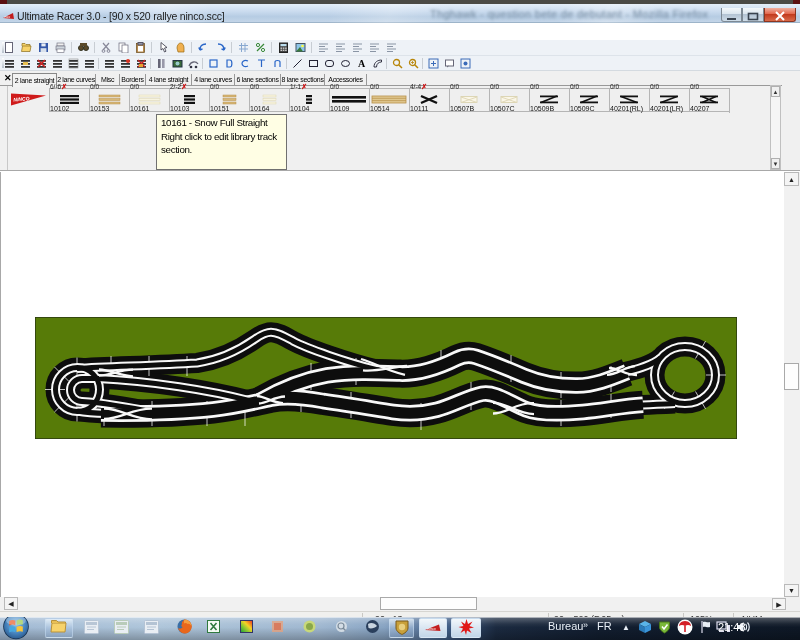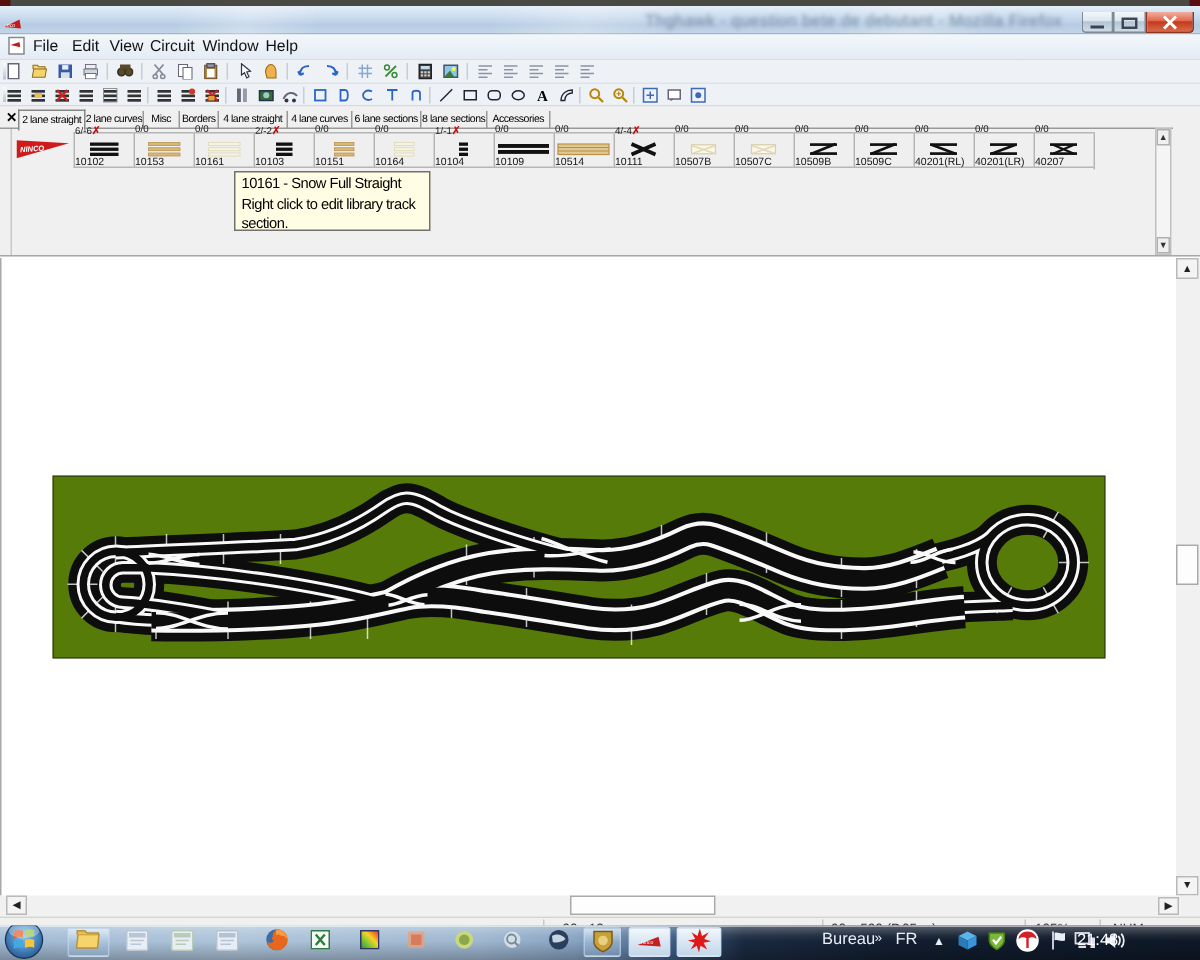--- a/index.html
+++ b/index.html
@@ -37,21 +37,21 @@
 #tabline{position:absolute;left:0px;top:14px;width:782px;height:1px;background:#999;}
 
 .cell{position:absolute;top:17px;height:24px;width:40px;border:1px solid #b5b5b5;border-right:none;background:#efefef;}
 .cl{position:absolute;top:12px;font-size:6.5px;color:#222;white-space:nowrap;}
 .cn{position:absolute;top:34px;font-size:7px;color:#111;white-space:nowrap;}
 .redx{color:#cc1111;font-weight:bold;font-size:7px;}
 
 #libsb{position:absolute;left:770px;top:14px;width:11px;height:85px;background:#f5f5f5;border:1px solid #c0c0c0;}
 .sbbtn{position:absolute;left:0;width:9px;height:11px;background:#f0f0f0;border:1px solid #b0b0b0;font-size:6px;color:#333;text-align:center;line-height:10px;}
 
-#tooltip{left:156px;top:114px;width:131px;height:40px;background:#fffee4;border:1px solid #707070;font-size:9.8px;color:#000;padding:1px 0 16px 4px;line-height:13.5px;z-index:30;letter-spacing:-0.35px;}
+#tooltip{left:156px;top:114px;width:131px;height:56px;background:#fffee4;border:1px solid #707070;font-size:9.8px;color:#000;padding:1px 0 16px 4px;line-height:13.5px;z-index:30;letter-spacing:-0.35px;}
 
 #canvas{left:0;top:172px;width:783px;height:425px;background:#fff;border-left:1px solid #a8a8a8;}
 
 #vscroll{left:784px;top:172px;width:16px;height:426px;background:#f1f1f1;}
 #hscroll{left:0;top:597px;width:787px;height:14px;background:#f1f1f1;}
 .arrbox{position:absolute;background:#f4f4f4;border:1px solid #b9b9b9;color:#222;}
 #vthumb{position:absolute;left:0px;top:191px;width:15px;height:27px;background:#fdfdfd;border:1px solid #a9a9a9;}
 #hthumb{position:absolute;left:380px;top:0px;width:97px;height:13px;background:#fdfdfd;border:1px solid #a9a9a9;}
 
 #status{left:0;top:611px;width:800px;height:6px;background:#f0f0ee;border-top:1px solid #d6d5d1;overflow:hidden;}
@@ -66,42 +66,31 @@
 <div id="root">
 <div class="abs" id="topedge"></div>
 <div class="abs" id="titlebar">
   <div class="streak" style="left:120px;width:90px;opacity:.5"></div>
   <div class="streak" style="left:330px;width:120px;opacity:.45"></div>
   <div class="streak" style="left:560px;width:100px;opacity:.5"></div>
   <svg class="abs" style="left:3px;top:7px" width="12" height="10" viewBox="0 0 12 10">
         <polygon points="0,7 10,2 11,8" fill="#c21d1d"></polygon>
         <text x="1.5" y="7" font-size="3.5" fill="#fff" font-style="italic">nco</text>
       </svg>
+  <div id="title-text">Ultimate Racer 3.0 - [90 x 520 rallye ninco.scc]</div>
   <div id="blurtxt">Thghawk - question bete de debutant - Mozilla Firefox</div>
   <div class="capbtn" id="btnmin"><svg width="19" height="12">
           <rect x="5" y="8" width="9" height="2" fill="#3a4450"></rect>
         </svg></div>
   <div class="capbtn" id="btnmax"><svg width="20" height="12">
           <rect x="5.5" y="3.5" width="9" height="6" fill="none" stroke="#3a4450" stroke-width="1.6"></rect>
         </svg></div>
   <div class="capbtn" id="btnclose"><svg width="30" height="12">
           <path d="M11 2 L19 10 M19 2 L11 10" stroke="#fff" stroke-width="2"></path>
         </svg></div>
-</div>
-<div class="abs" id="menubar">
-  <svg class="abs" style="left:5px;top:1px" width="13" height="13" viewBox="0 0 13 13">
-        <rect x="1" y="1" width="10" height="11" fill="#fff" stroke="#888"></rect>
-        <polygon points="2,6 8,4 8.5,7.5" fill="#c21d1d"></polygon>
-      </svg>
-  <span style="left:22px">File</span>
-      <span style="left:48px">Edit</span>
-      <span style="left:73px">View</span>
-      <span style="left:100px">Circuit</span>
-      <span style="left:135px">Window</span>
-      <span style="left:177px">Help</span>
 </div>
 <div class="abs" id="tb1">
       <div style="position:absolute;left:2px;top:2px;width:2px;height:11px;background:linear-gradient(180deg,#fff,#b9c2cc)"></div>
       <svg class="ti" style="left:4px" width="11" height="11" viewBox="0 0 11 11">
         <rect x="1.5" y="0.5" width="7" height="10" fill="#fff" stroke="#667"></rect>
       </svg>
       <svg class="ti" style="left:21px" width="11" height="11" viewBox="0 0 11 11">
         <path d="M0.5 9.5 L1.5 4 H10 L9 9.5 Z M1 4 V1.5 H4 L5 2.5 H9 V4" fill="#f7d36b" stroke="#8a6d1d" stroke-width="0.7"></path>
       </svg>
       <svg class="ti" style="left:38px" width="11" height="11" viewBox="0 0 11 11">

